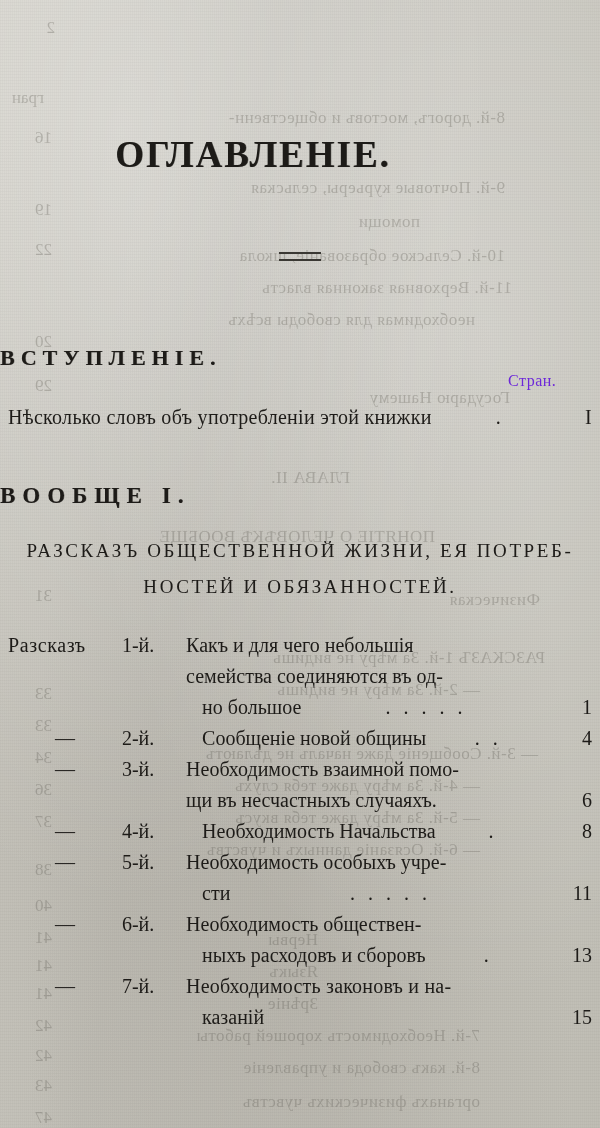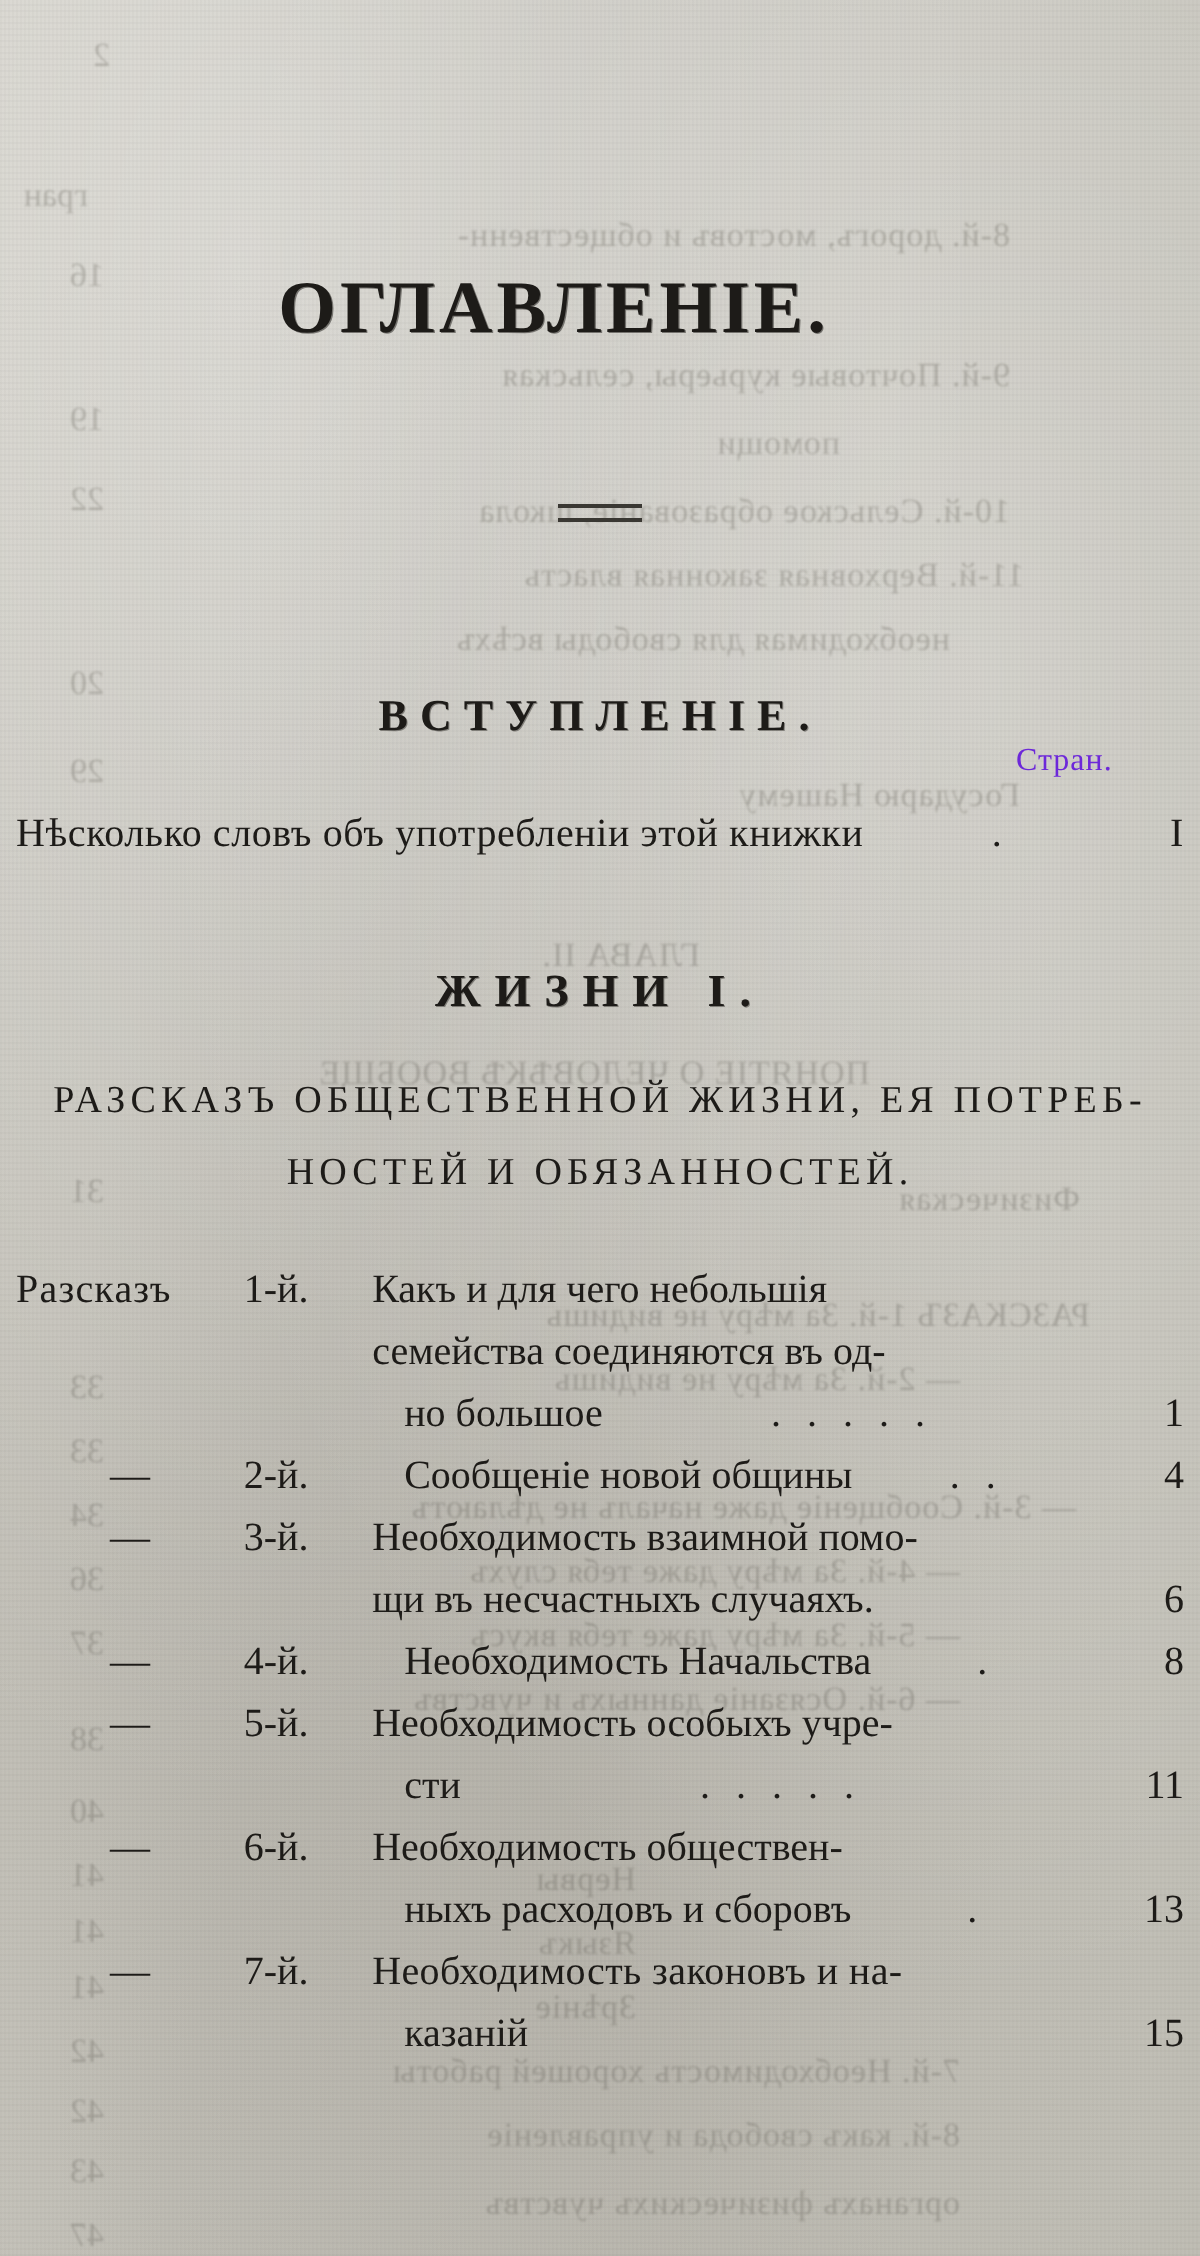--- a/index.html
+++ b/index.html
@@ -69,39 +69,37 @@
     position: absolute;
     top: 133px;
     left: 0;
     width: 506px;
     text-align: center;
     font-size: 37px;
     font-weight: bold;
     letter-spacing: 2px;
     font-family: "Liberation Serif", serif;
     text-shadow: 0.6px 0.4px 0 rgba(40,38,34,0.55);
-    margin-left: 24px;
   }
 
   .rule {
     position: absolute;
     top: 252px;
     left: 279px;
     width: 42px;
     height: 0;
     border-top: 2px solid #3a3833;
     border-bottom: 2px solid #3a3833;
     height: 5px;
   }
 
   .sec-heading {
     position: absolute;
     width: 600px;
     left: 0;
-    text-align: center;
     font-size: 22px;
     font-weight: bold;
     letter-spacing: 6px;
     text-shadow: 0.5px 0.3px 0 rgba(40,38,34,0.45);
   }
   #vstuplenie { top: 345px; }
   #glava1 { top: 483px; letter-spacing: 7px; font-size: 23px; }
 
   .stran {
     position: absolute;
@@ -250,21 +248,21 @@
   <div class="sec-heading" id="vstuplenie">ВСТУПЛЕНІЕ.</div>
 
   <div class="stran">Стран.</div>
 
   <div class="intro-line">
     <span class="txt">Нѣсколько словъ объ употребленіи этой книжки</span>
     <span class="dots">.</span>
     <span class="pg">I</span>
   </div>
 
-  <div class="sec-heading" id="glava1">ЖИЗНИ I.</div>
+  <div class="sec-heading" id="glava1">ВООБЩЕ I.</div>
 
   <div class="chapter-title" id="chtitle">
     <div>РАЗСКАЗЪ ОБЩЕСТВЕННОЙ ЖИЗНИ, ЕЯ ПОТРЕБ-</div>
     <div>НОСТЕЙ И ОБЯЗАННОСТЕЙ.</div>
   </div>
 
   <table class="toc">
     <tbody>
 
       <tr>

